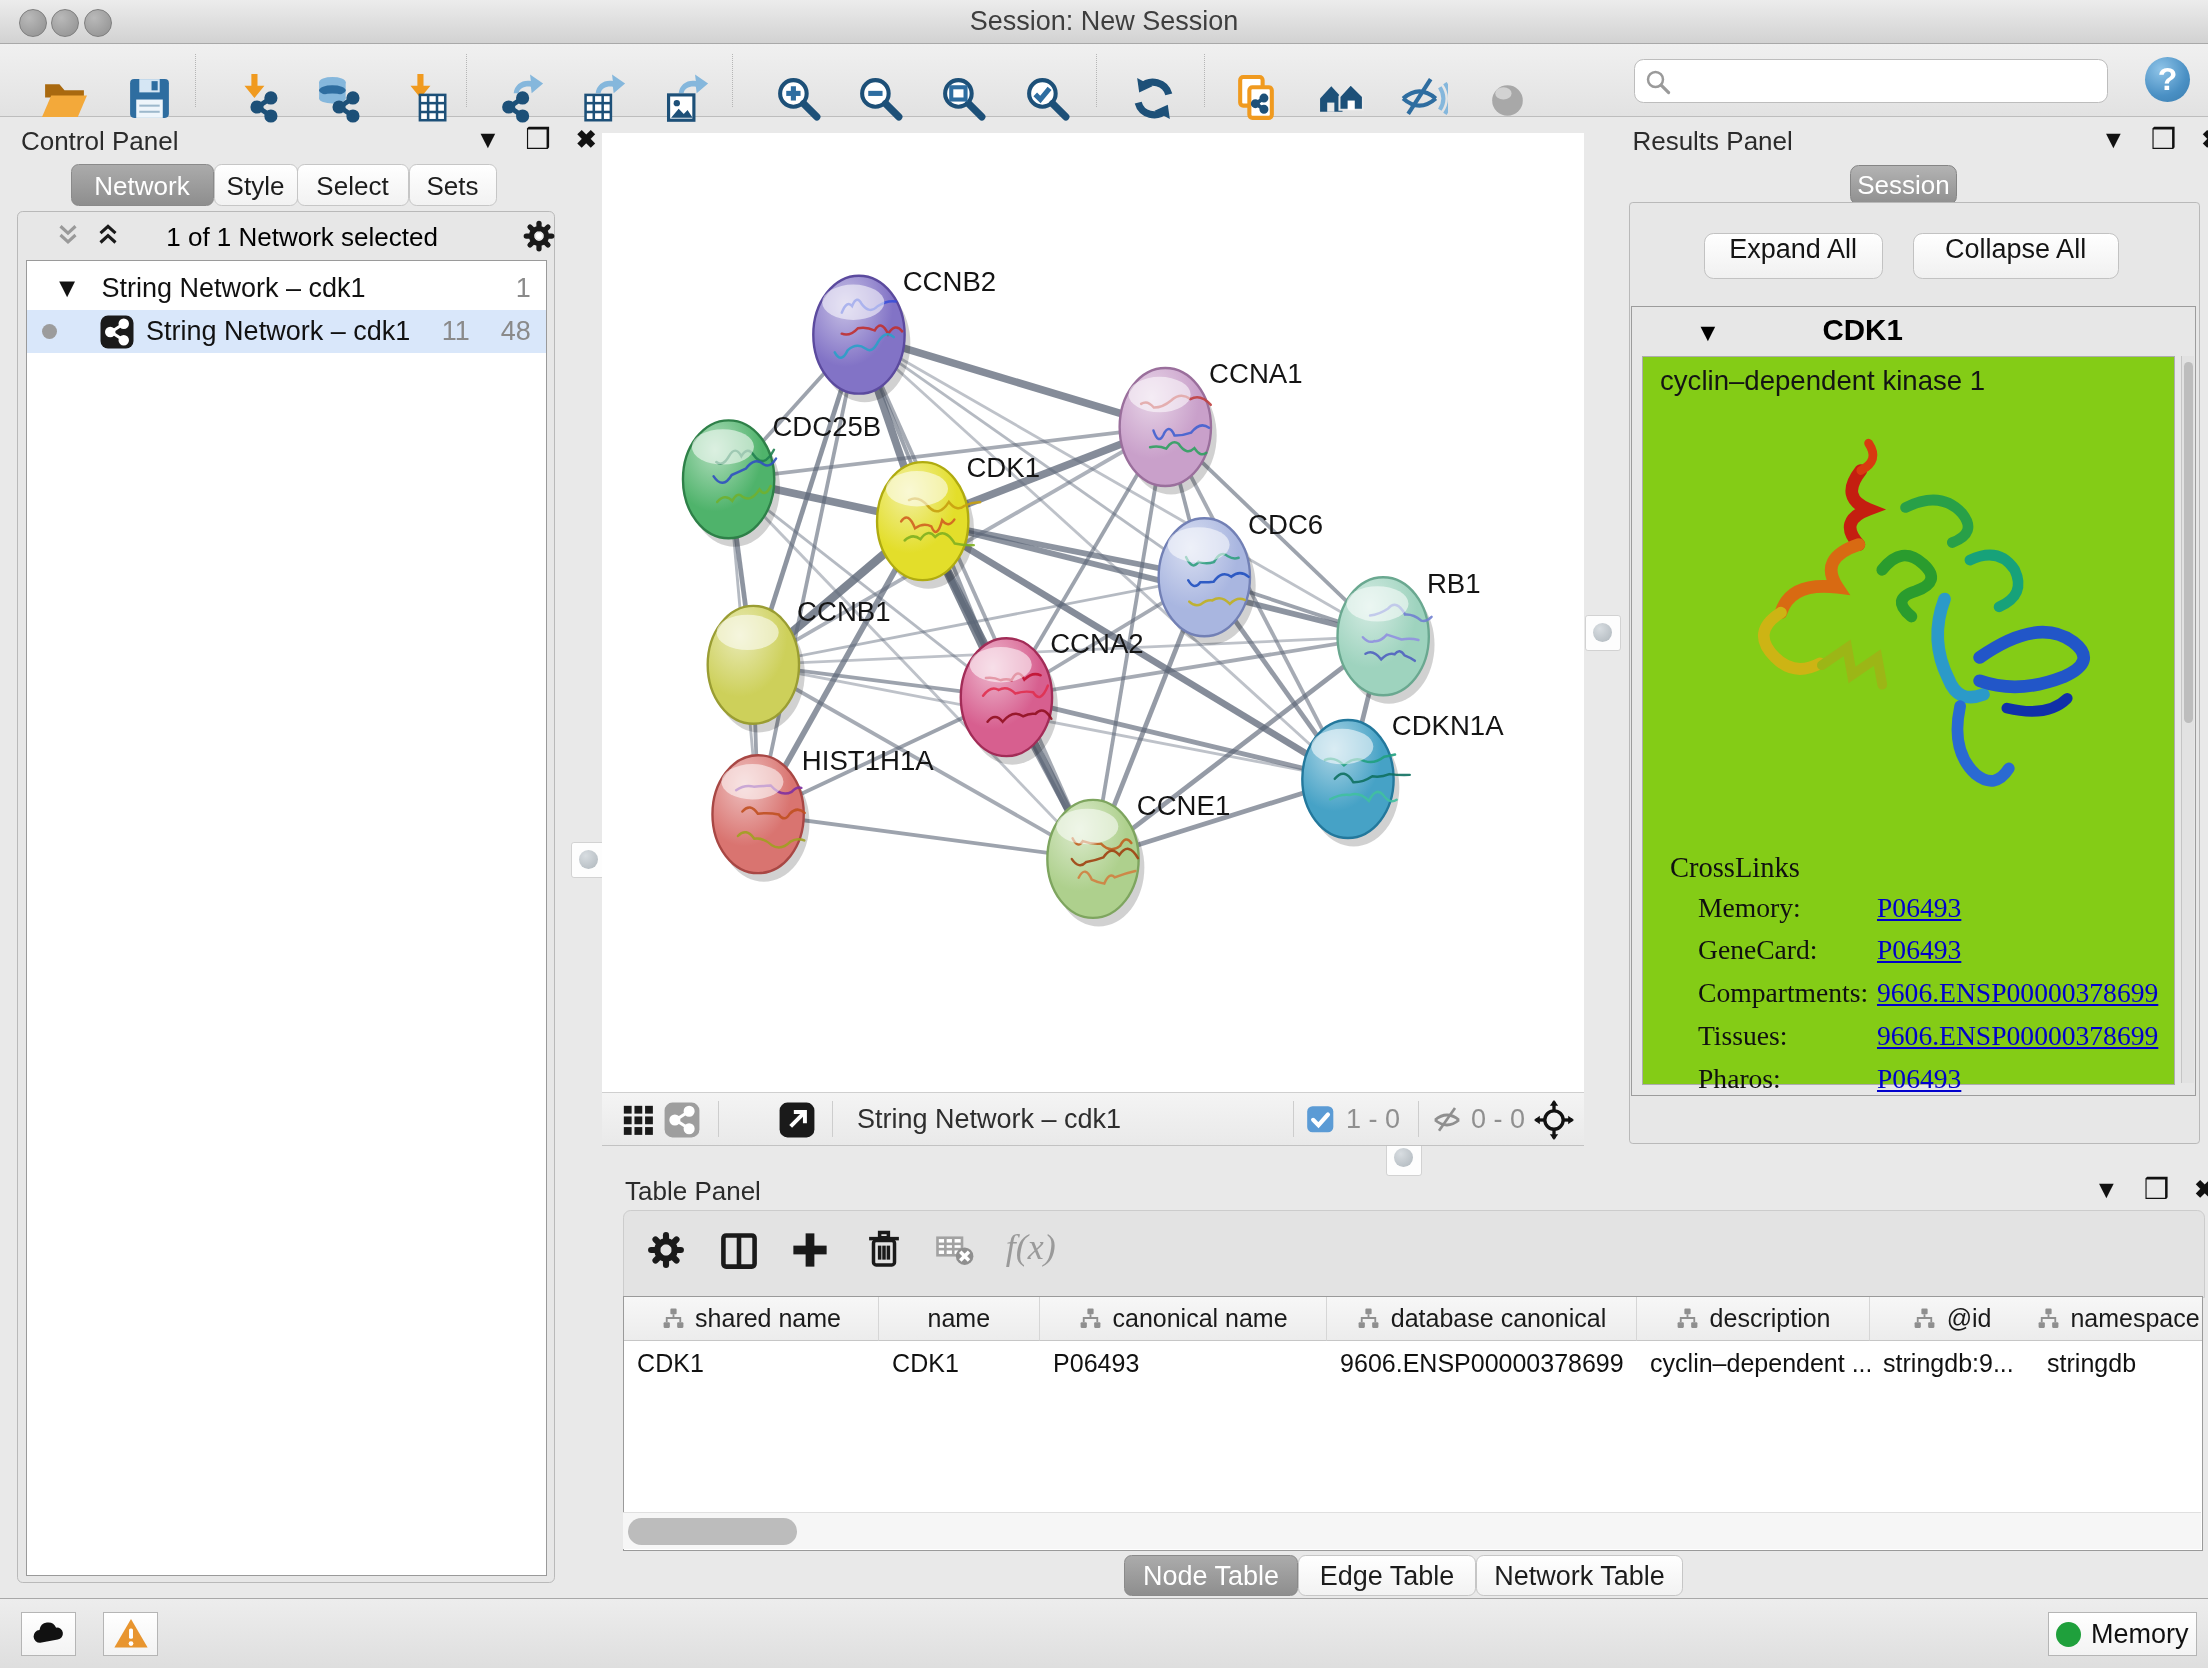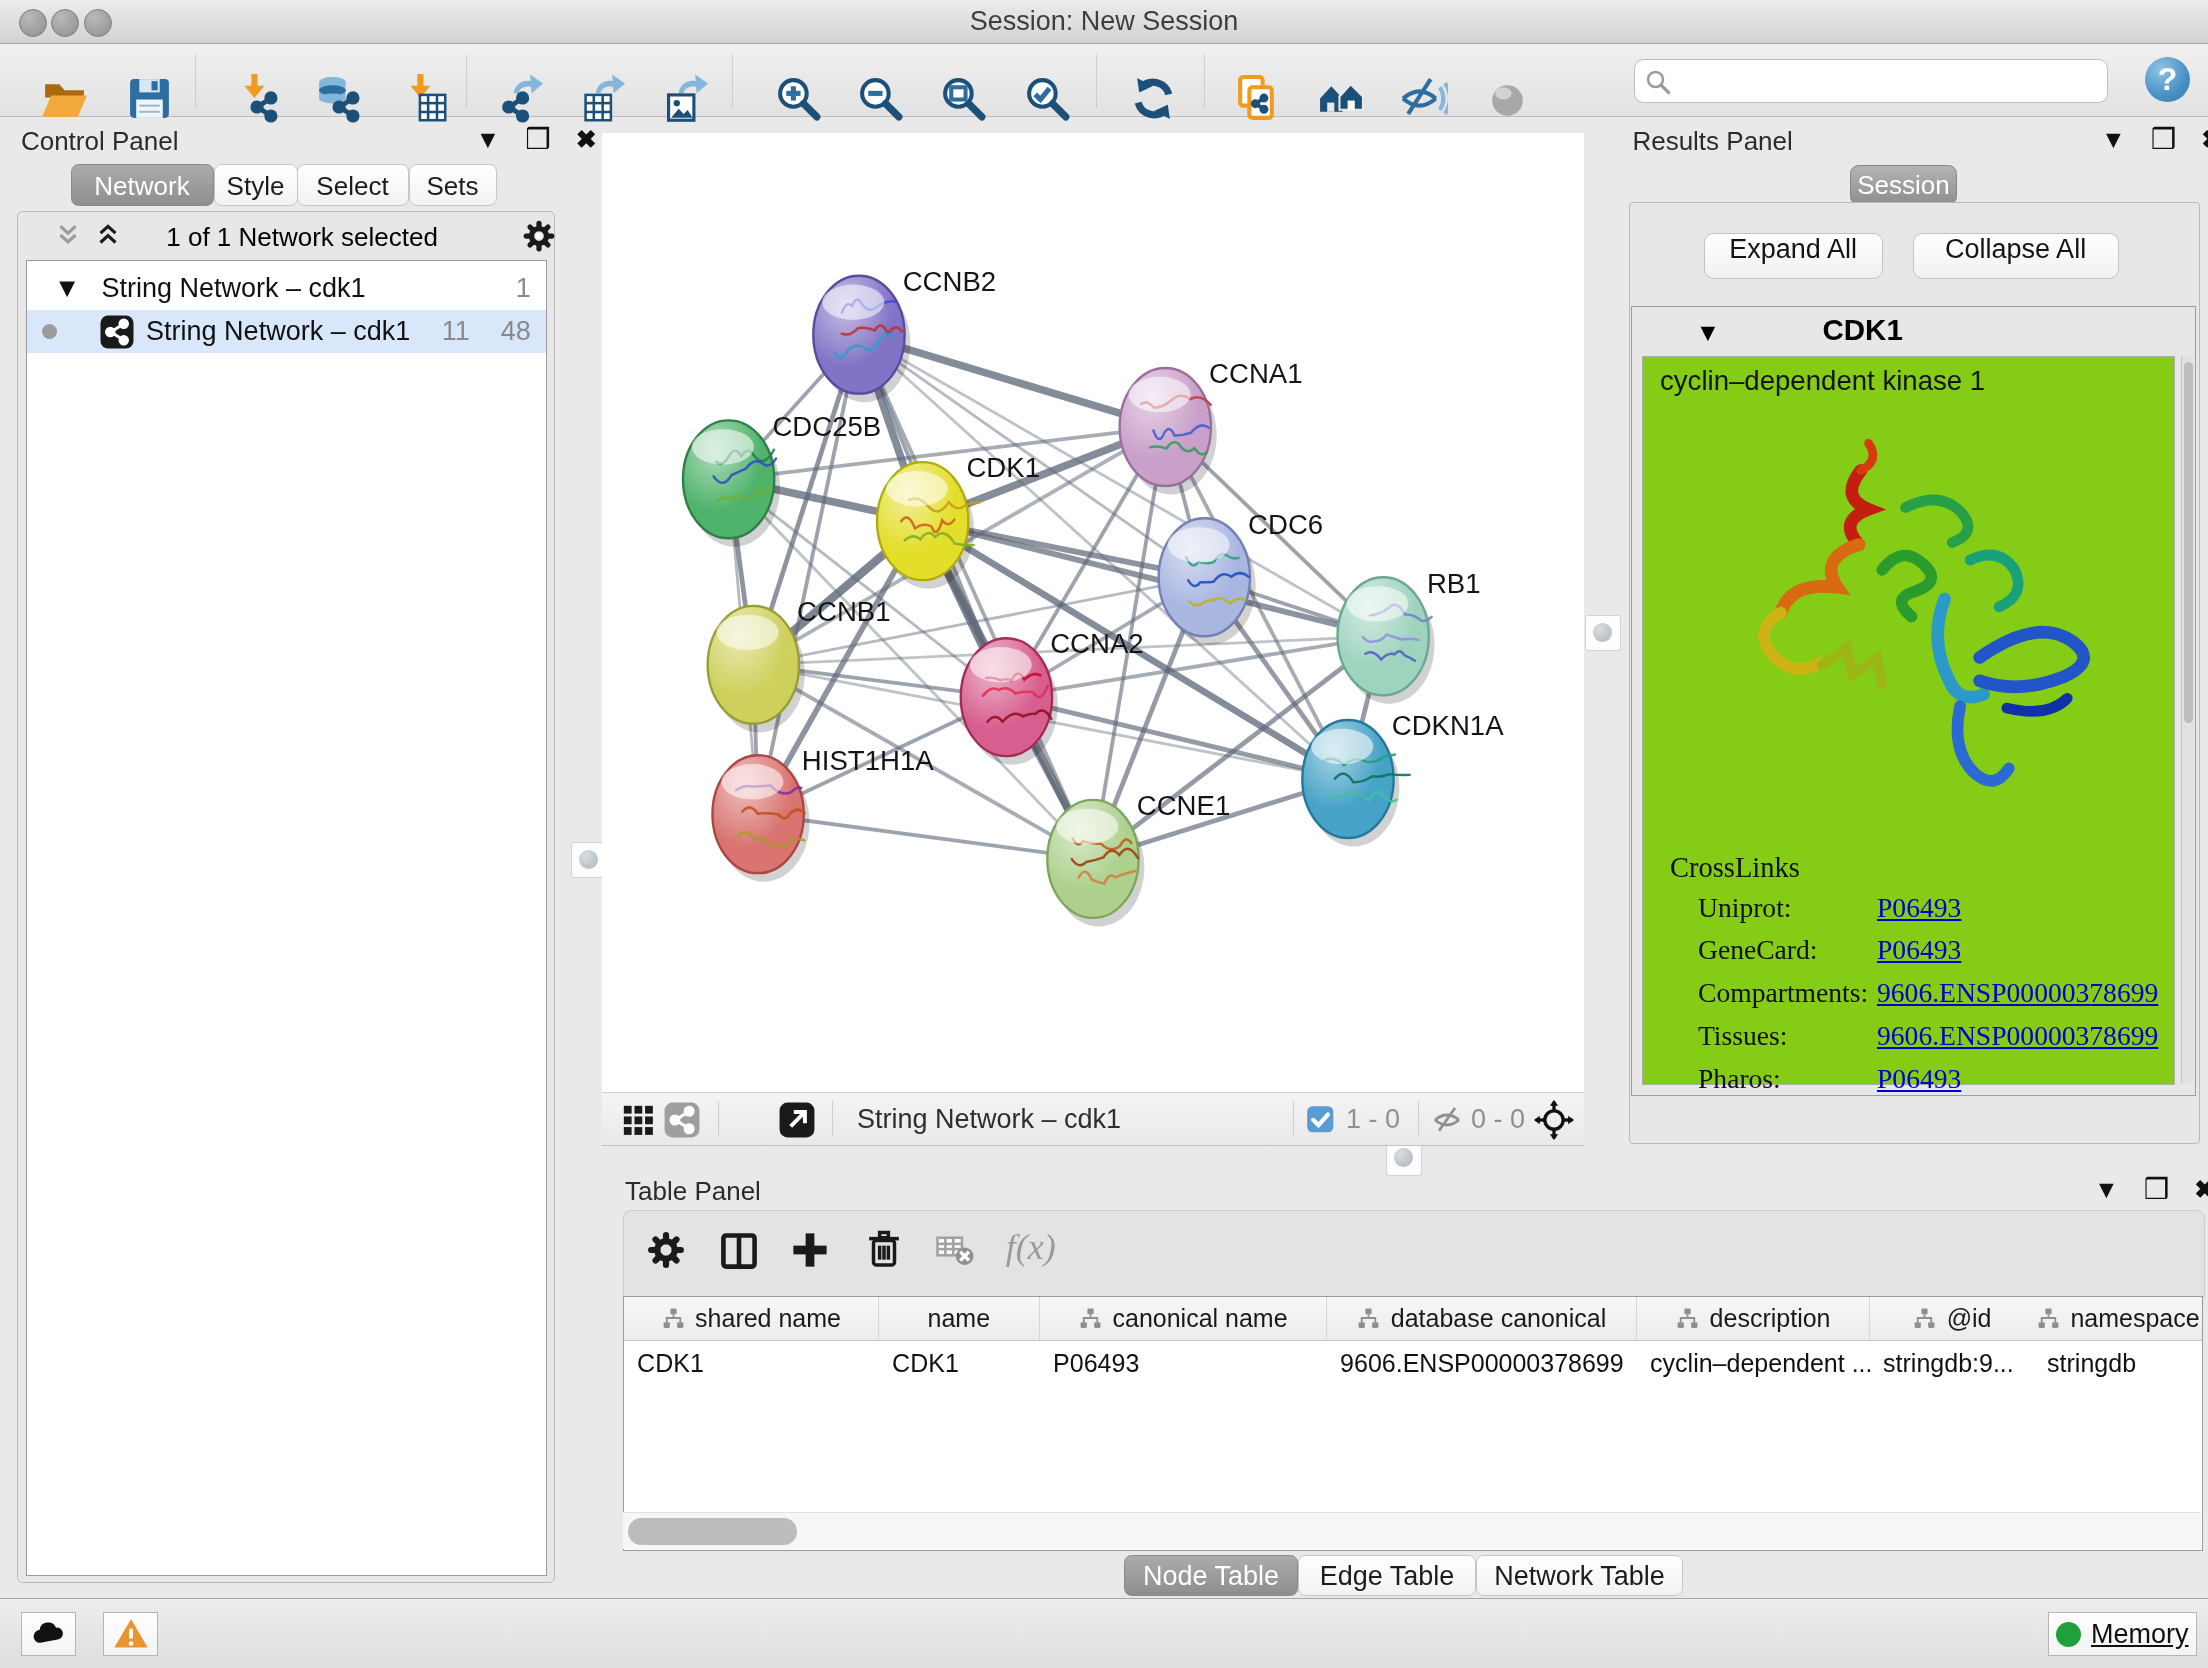--- a/index.html
+++ b/index.html
@@ -55,21 +55,21 @@
   #tpToolbar{position:absolute;left:4.8px;top:38px;width:1580px;height:86px;background:#e3e3e3;border:1px solid #cccccc;border-radius:7.6px 7.6px 0 0;}
   .tpicon{position:absolute;top:43px;width:49px;height:49px;transform:translate(-25px,-25px);}
   #tpTable{position:absolute;left:4.8px;top:124px;width:1580px;height:255px;background:#fff;border:1px solid #9a9a9a;box-sizing:border-box;overflow:hidden;}
   .thead{position:absolute;top:0;height:44px;background:linear-gradient(#f7f7f7,#ececec);border-right:1px solid #d6d6d6;border-bottom:1px solid #c6c6c6;box-sizing:border-box;display:flex;align-items:center;justify-content:center;gap:9.5px;font-size:25px;color:#1a1a1a;overflow:hidden;white-space:nowrap;}
   .tcell{position:absolute;top:44px;height:44px;line-height:44px;font-size:25px;color:#111;padding-left:13.3px;box-sizing:border-box;overflow:hidden;white-space:nowrap;}
   #hScroll{position:absolute;left:4.8px;top:340px;width:1578px;height:36px;background:#f6f6f6;border-top:1px solid #e0e0e0;}
   #hScroll::after{content:"";position:absolute;left:5.7px;top:4.8px;width:169px;height:27px;border-radius:13.3px;background:#bcbcbc;}
   
   #statusbar{position:absolute;left:0;top:1598px;width:2208px;height:70px;background:linear-gradient(#ededed,#dedede);border-top:1px solid #a8a8a8;}
   .sbtn{position:absolute;top:13.3px;height:42px;background:linear-gradient(#ffffff,#f3f3f3);border:1.9px solid #b5b5b5;display:flex;align-items:center;justify-content:center;}
-  #memBtn{left:2048px;width:147px;gap:9.5px;font-size:27px;color:#111;text-decoration:underline;}
+  #memBtn{left:2048px;width:147px;gap:9.5px;font-size:27px;color:#111;}
   .memdot{width:25px;height:25px;border-radius:50%;}
   svg{display:block;}
 </style>
 </head>
 <body>
 
 <div id="app">
 
   <div class="titlebar">
     <span class="light" style="left:19px"></span>
@@ -672,21 +672,21 @@
               <path d="M196 96q36-18 58 6q16 20 -10 30" stroke="#28a048" stroke-width="11"></path>
               <path d="M262 150q30-14 46 10q12 26 -16 38" stroke="#17a27a" stroke-width="11"></path>
               <path d="M236 190q-16 42 4 82q10 26 36 16" stroke="#2b9ac9" stroke-width="13"></path>
               <path d="M252 300q-10 46 16 70q20 16 34 -6" stroke="#2a6ad2" stroke-width="12"></path>
               <path d="M272 250q60-42 96-16q26 20 -10 36q-46 18 -86 4" stroke="#2256c8" stroke-width="13"></path>
               <path d="M300 302q42 10 62-10" stroke="#1030a8" stroke-width="11"></path>
             </g>
           </svg>
           <div class="xl" style="position:absolute;left:27px;top:495px;font-weight:normal;font-size:28.5px">CrossLinks</div>
           <div id="xlRows">
-              <div class="xl" style="position: absolute; left: 55px; top: 535px; width: 457px;"><span>Uniprot:</span><a href="#" style="position:absolute;left:179px">P06493</a></div>
+              <div class="xl" style="position: absolute; left: 55px; top: 535px; width: 457px;"><span>Memory:</span><a href="#" style="position:absolute;left:179px">P06493</a></div>
               <div class="xl" style="position: absolute; left: 55px; top: 577px; width: 457px;"><span>GeneCard:</span><a href="#" style="position:absolute;left:179px">P06493</a></div>
               <div class="xl" style="position: absolute; left: 55px; top: 620px; width: 457px;"><span>Compartments:</span><a href="#" style="position:absolute;left:179px">9606.ENSP00000378699</a></div>
               <div class="xl" style="position: absolute; left: 55px; top: 663px; width: 457px;"><span>Tissues:</span><a href="#" style="position:absolute;left:179px">9606.ENSP00000378699</a></div>
               <div class="xl" style="position: absolute; left: 55px; top: 706px; width: 457px;"><span>Pharos:</span><a href="#" style="position:absolute;left:179px">P06493</a></div>
             </div>
         </div>
         <div id="rpScroll"></div>
       </div>
     </div>
   </div>

